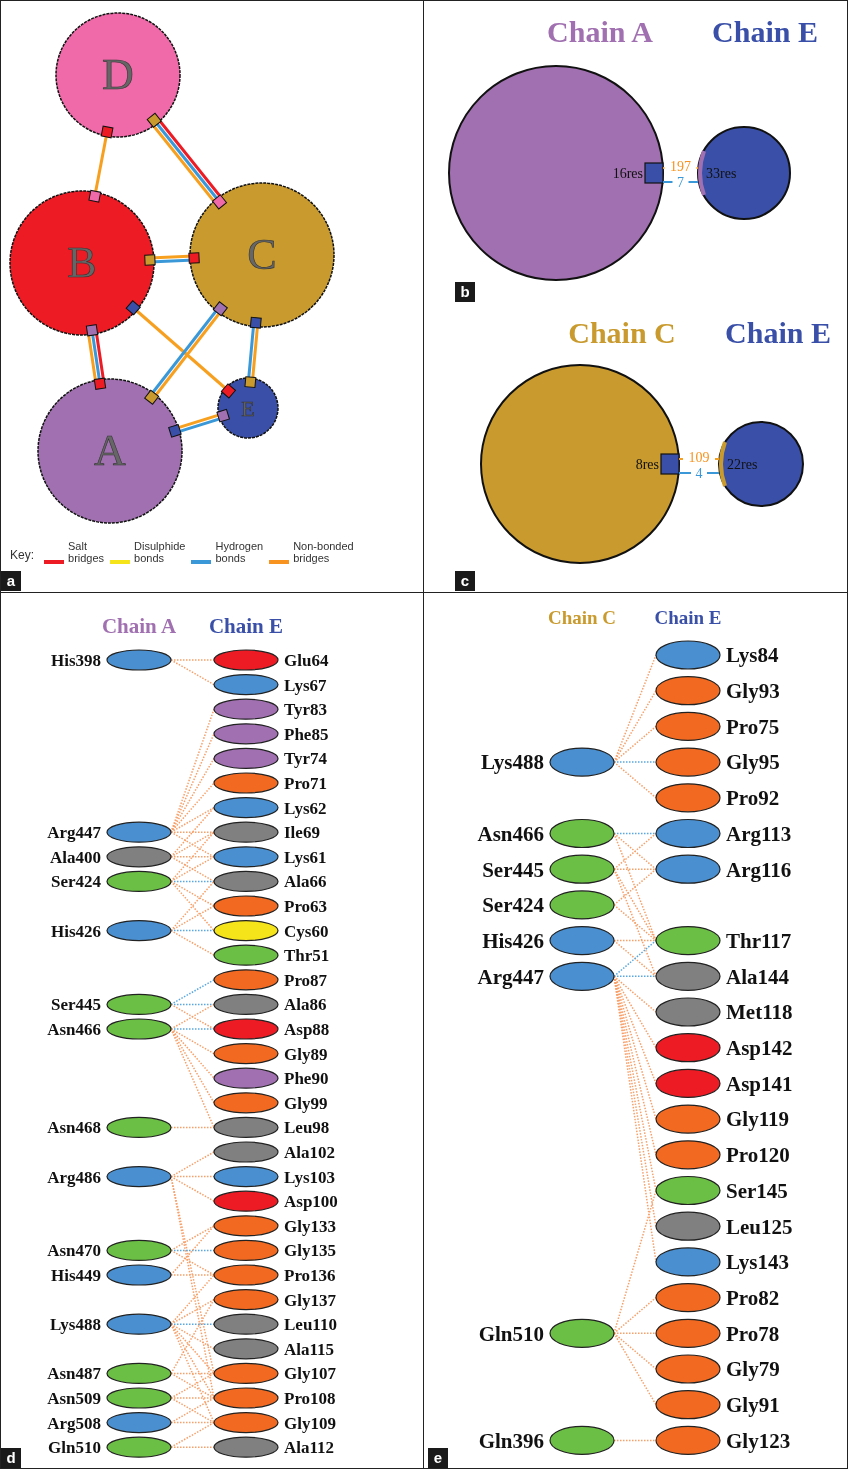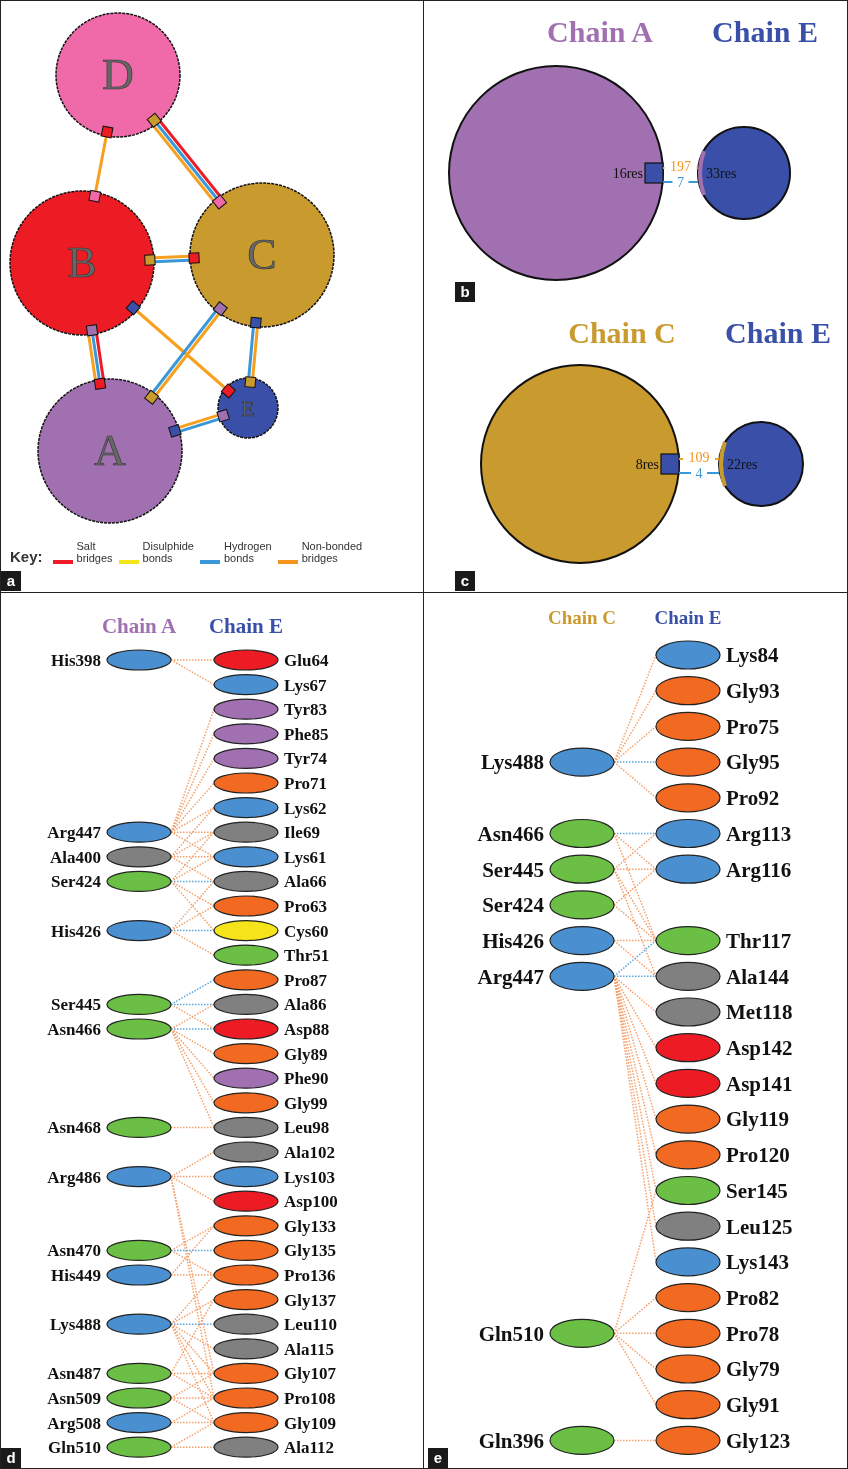--- a/index.html
+++ b/index.html
@@ -8,21 +8,21 @@
   .frame { position: absolute; left: 0; top: 0; width: 846px; height: 1467px;
            border: 1px solid #222; }
   .divider-v { position: absolute; left: 423px; top: 0; width: 1px; height: 1469px; background: #222; }
   .divider-h { position: absolute; left: 0; top: 592px; width: 848px; height: 1px; background: #222; }
   .panel-letter { position: absolute; background: #1a1a1a; color: #fff;
                   font-family: "Liberation Sans", sans-serif; font-size: 15px; font-weight: bold;
                   width: 20px; height: 20px; line-height: 19px; text-align: center; }
   svg { position: absolute; left: 0; top: 0; }
   .key { position: absolute; left: 10px; top: 540px; font-family: "Liberation Sans", sans-serif;
          font-size: 11px; color: #333; display: flex; align-items: flex-start; }
-  .key .key-title { font-weight: bold; font-size: 15px; margin-top: 8px; margin-right: 10px; }
+  .key .key-title { font-weight: normal; font-size: 12px; margin-top: 8px; margin-right: 10px; }
   .key .item { display: flex; align-items: flex-end; margin-right: 6px; }
   .key .swatch { width: 20px; height: 4px; margin-right: 4px; margin-top: 2px; }
   .key .lbl { line-height: 12px; white-space: pre; }
 </style>
 </head>
 <body>
 
 <div class="frame"></div>
 <div class="divider-v"></div>
 <div class="divider-h"></div>

